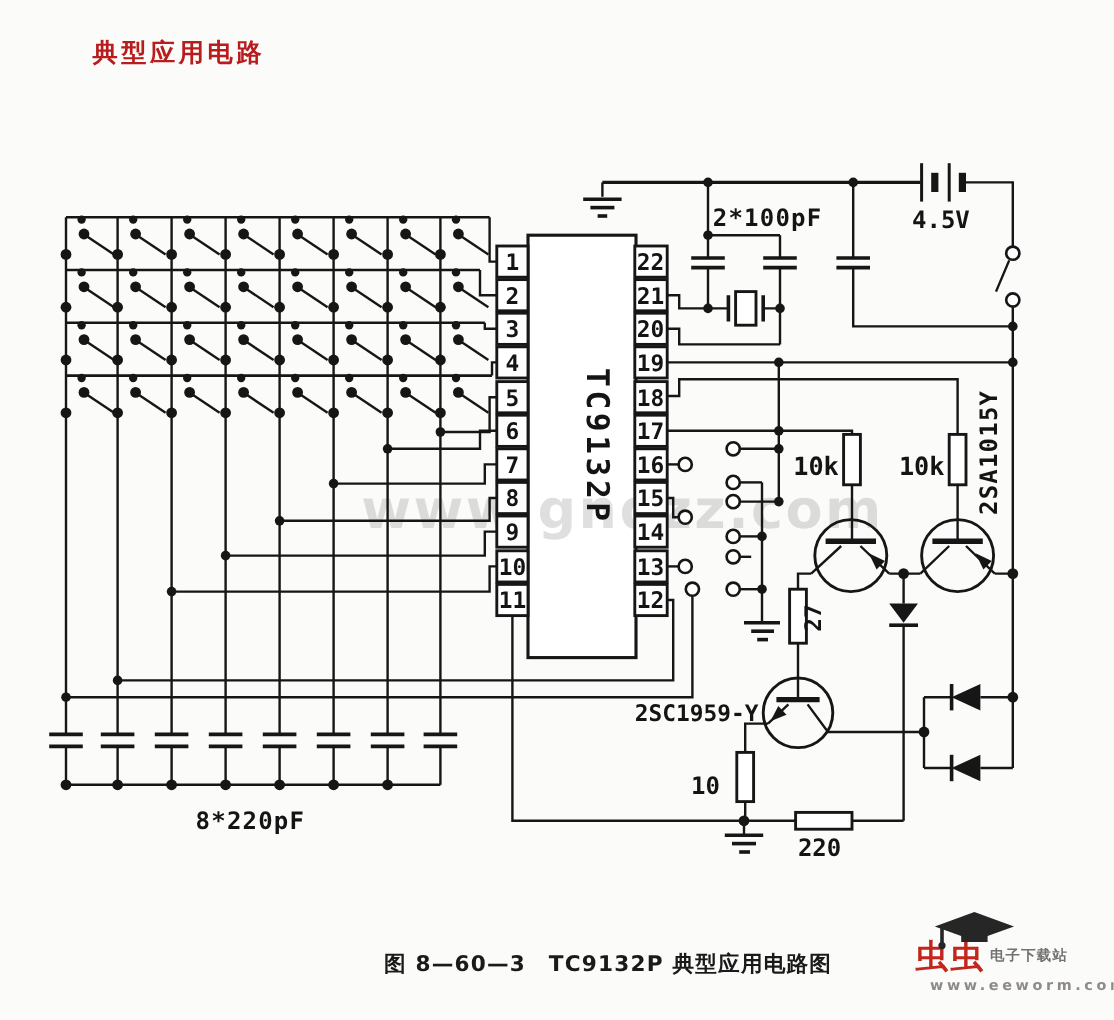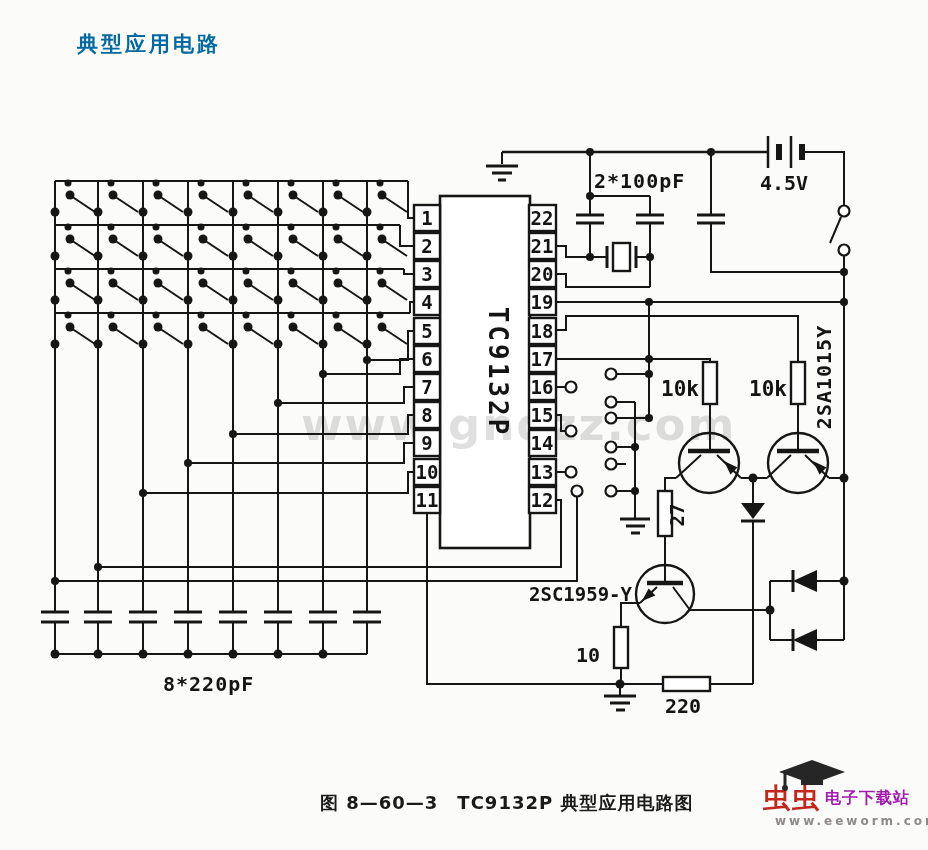--- a/index.html
+++ b/index.html
@@ -1,38 +1,38 @@
 <!DOCTYPE html>
 <html><head>
 <meta charset="utf-8">
 <style>
   html,body{margin:0;padding:0;}
   body{width:928px;height:850px;background:#fbfbfa;position:relative;overflow:hidden;
        font-family:"DejaVu Sans",sans-serif;}
   .page-title{position:absolute;left:77px;top:30px;font-size:21px;font-weight:bold;
-       color:#0369a1;letter-spacing:3px;}
+       color:#b91c1c;letter-spacing:3px;}
   .caption{position:absolute;left:320px;top:791px;font-size:18px;font-weight:bold;
        color:#1a1a1a;letter-spacing:1px;}
   svg{position:absolute;left:0;top:0;}
   .wire{stroke:#161616;stroke-width:2;fill:none;}
   .wire-thick{stroke:#161616;stroke-width:2.6;fill:none;}
   .plate{stroke:#161616;stroke-width:3;fill:none;}
   .dot{fill:#161616;}
   .comp{fill:#ffffff;stroke:#161616;stroke-width:2.4;}
   .sw-circle{fill:#ffffff;stroke:#161616;stroke-width:2.2;}
   .tri{fill:#161616;stroke:none;}
   .lbl{font-family:"DejaVu Sans Mono",monospace;font-weight:bold;fill:#141414;}
   .watermark{font-family:"DejaVu Sans",sans-serif;font-weight:bold;fill:#000;opacity:0.12;
        letter-spacing:2px;}
   
   .logo{position:absolute;left:763px;top:784px;width:160px;}
-  .logo-row{display:flex;align-items:flex-end;}
+  .logo-row{display:flex;align-items:center;}
   .logo-brand{color:#c2271e;font-size:27px;font-weight:bold;letter-spacing:2px;
        line-height:1;font-family:"DejaVu Sans",sans-serif;}
-  .logo-site{color:#a21caf;font-size:16px;font-weight:bold;margin-left:4px;
+  .logo-site{color:#737373;font-size:12px;font-weight:bold;margin-left:4px;
        padding-bottom:2px;letter-spacing:1px;}
   .logo-url{color:#8e8a88;font-size:12px;font-weight:bold;letter-spacing:3px;
        margin-top:3px;margin-left:12px;}
   .logo-cap{position:absolute;left:12px;top:-26px;}
 </style>
 </head>
 <body>
 
 <div class="page-title">典型应用电路</div>
 

